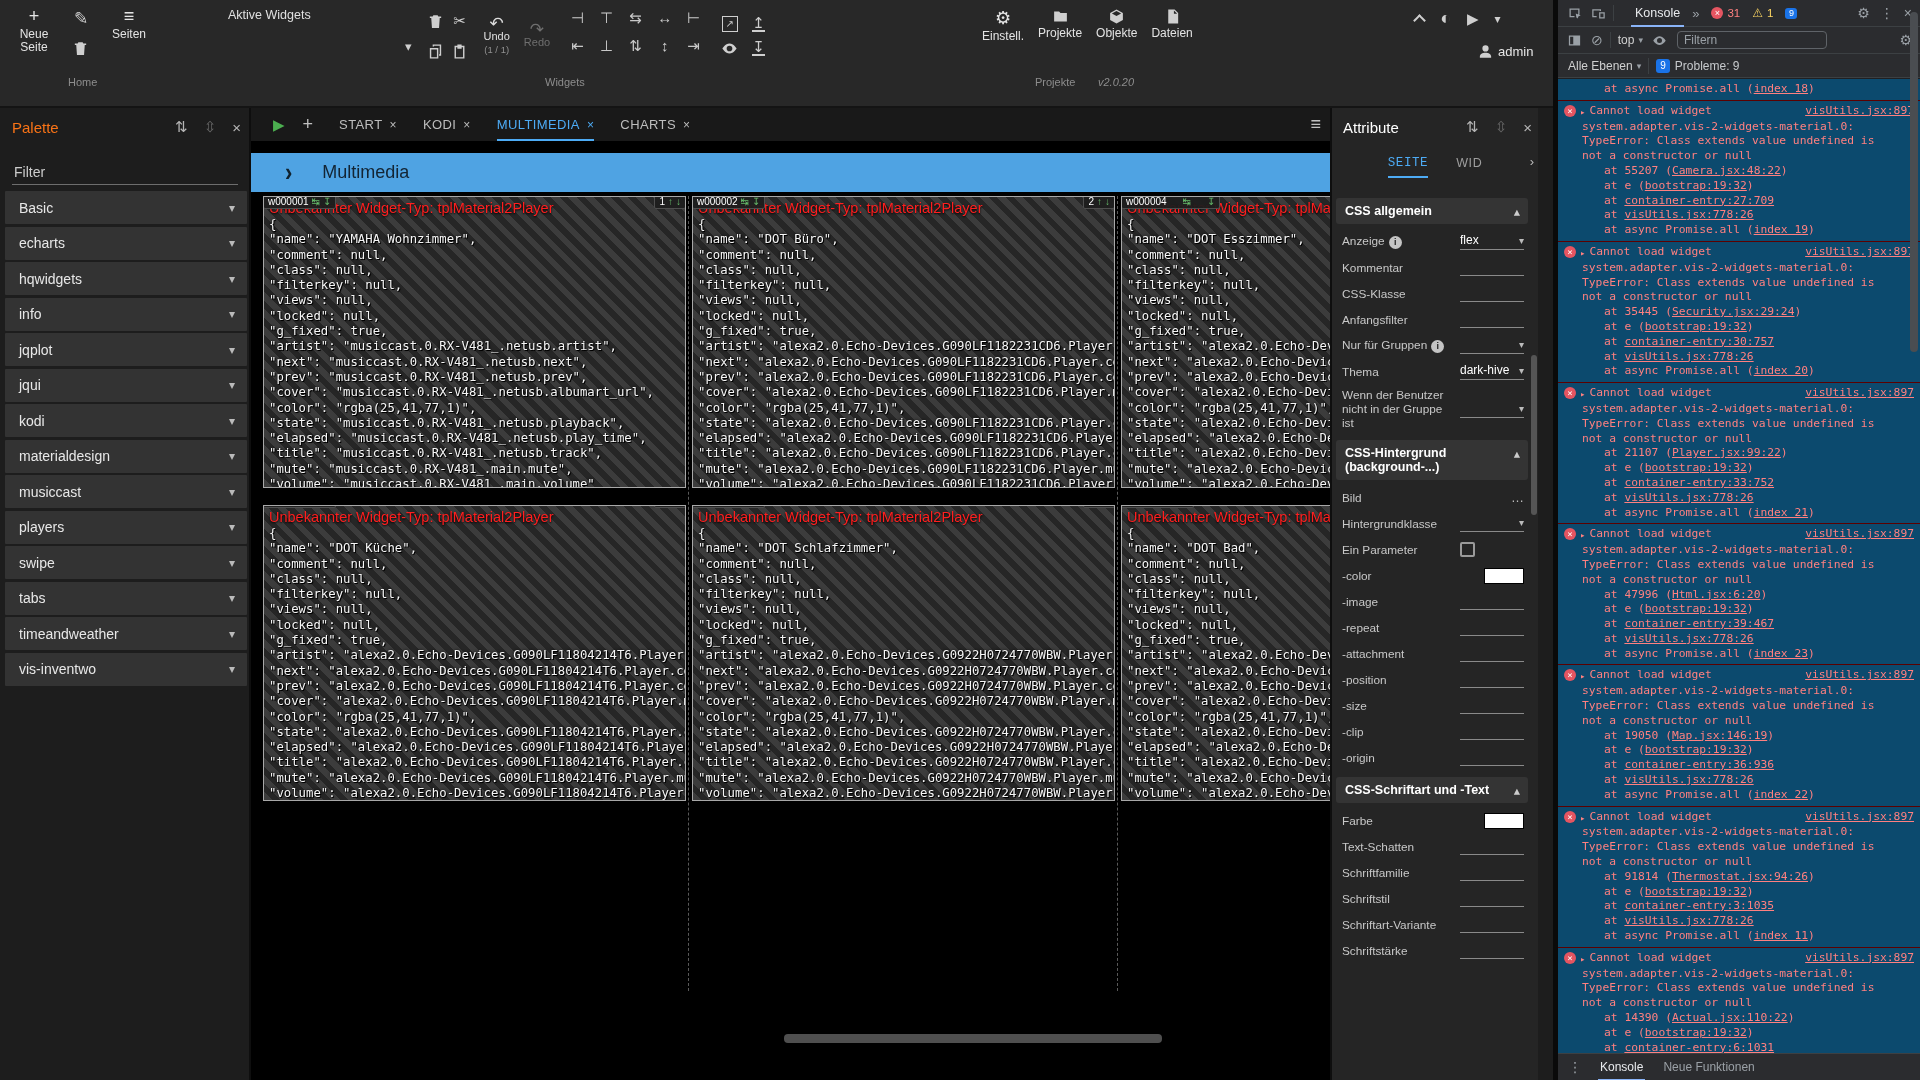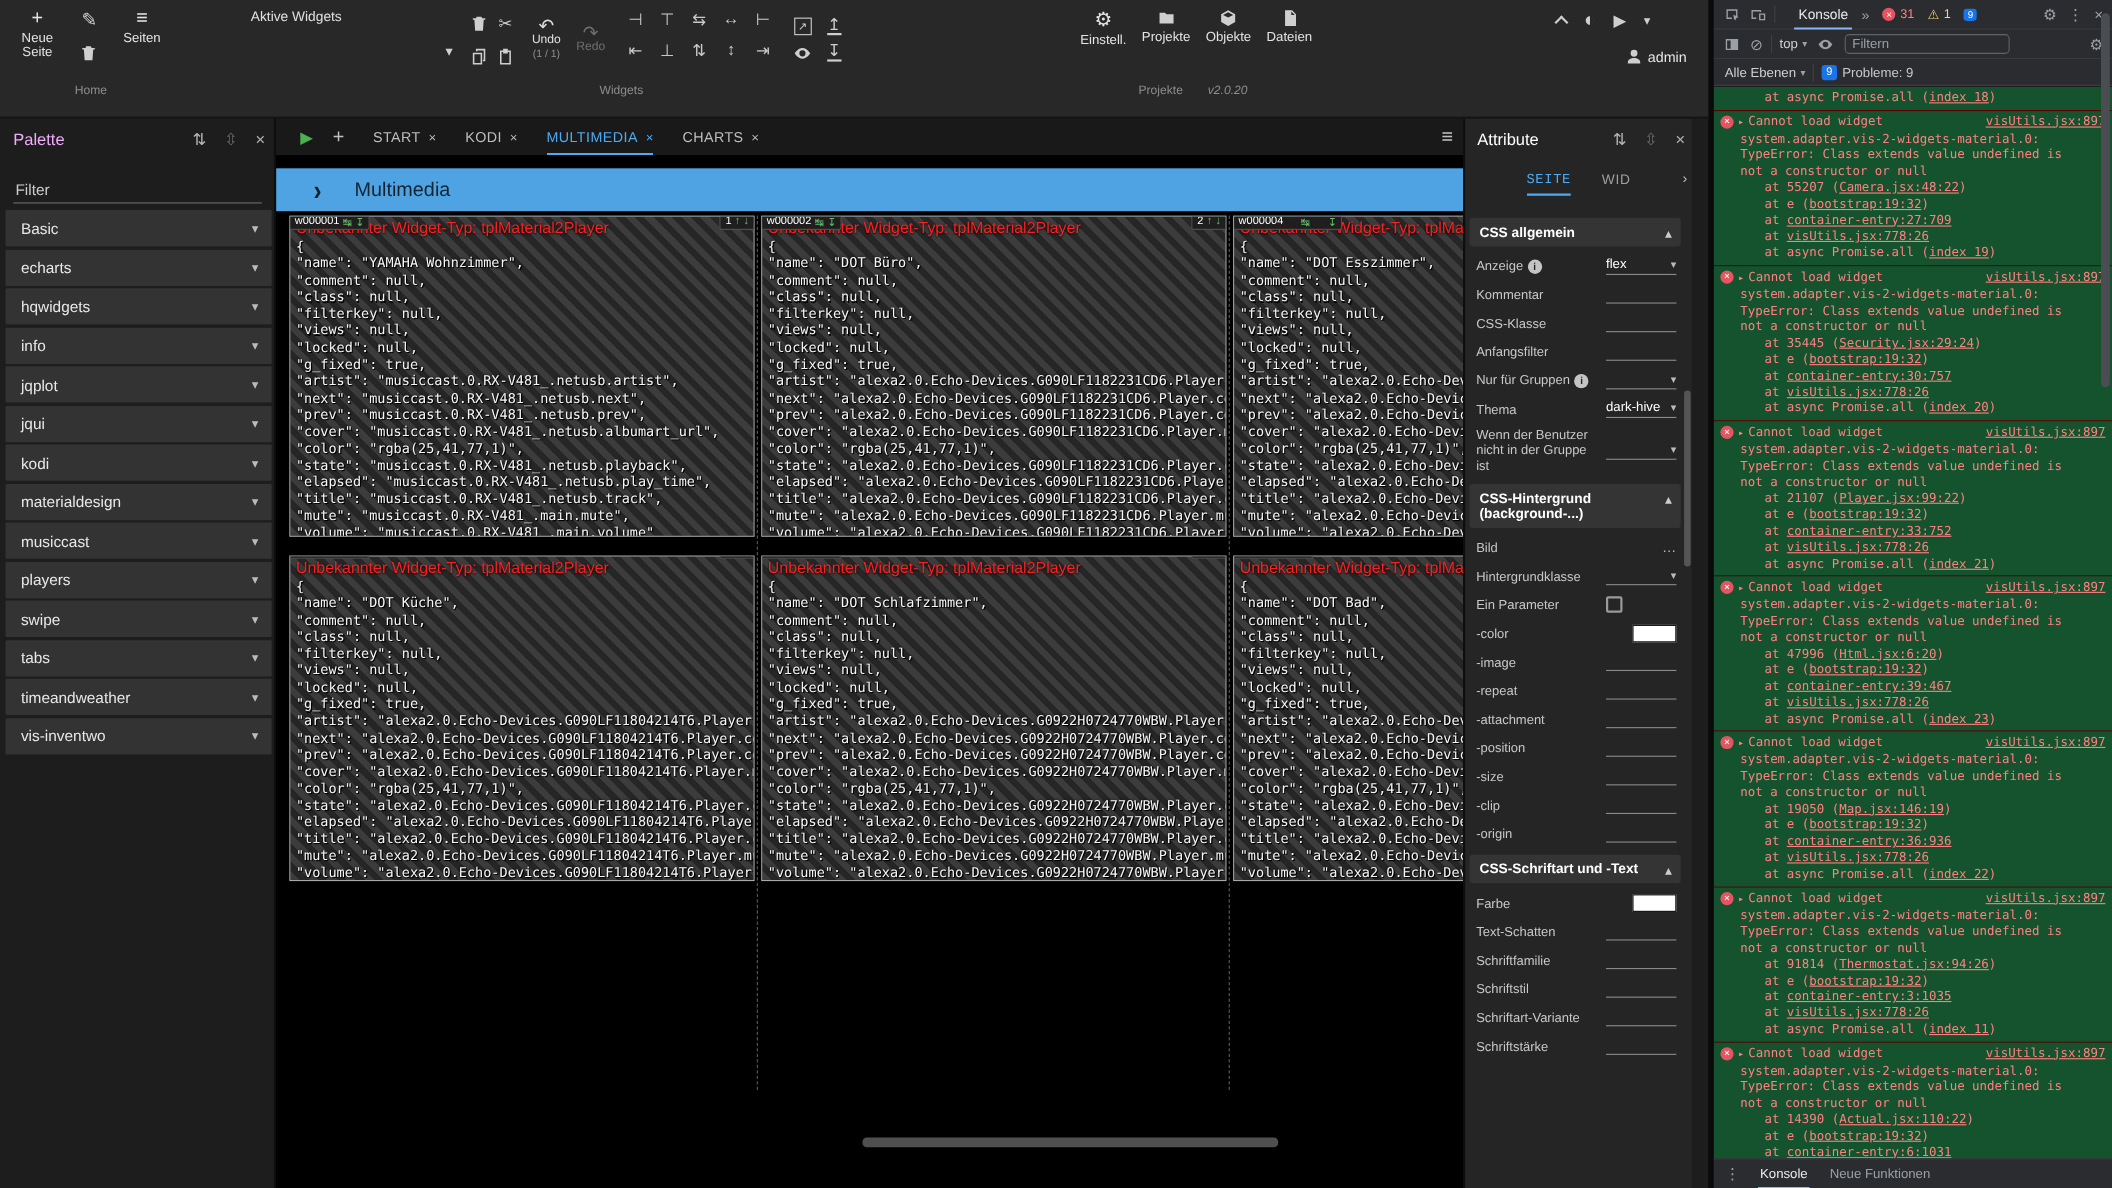--- a/index.html
+++ b/index.html
@@ -32,21 +32,21 @@
   .tray { font-size:15px; color:#cfcfcf; border-bottom:2px solid #cfcfcf; line-height:14px; }
   #projbtns { position:absolute; left:982px; top:8px; display:flex; gap:14px; }
   #tb-right { position:absolute; left:1415px; top:8px; display:flex; gap:16px; align-items:center; }
   #tb-admin { position:absolute; left:1478px; top:44px; display:flex; align-items:center; gap:5px; color:#e6e6e6; font-size:13px; }
   #tb-admin svg { width:15px; height:15px; fill:#cfcfcf; }
   .chev-up { width:9px; height:9px; border-left:2px solid #cfcfcf; border-top:2px solid #cfcfcf; transform:rotate(45deg); margin-top:4px; }
 
   
   #palette { position:absolute; left:0; top:108px; width:251px; height:972px; background:#1d1d1d; border-right:2px solid #0e0e0e; }
   #palette-head { position:absolute; left:12px; top:10px; right:8px; display:flex; align-items:center; }
-  #palette-title { font-size:15px; color:#f0abfc; flex:1; }
+  #palette-title { font-size:15px; color:#f97316; flex:1; }
   .ph-ic { color:#b5b5b5; font-size:15px; margin-left:16px; cursor:pointer; }
   .ph-ic.dim { color:#666; }
   #filter-input { position:absolute; left:12px; top:52px; width:226px; background:transparent; border:none; border-bottom:1px solid #6d6d6d; color:#eee; font-size:14px; padding:4px 2px; font-family:"Liberation Sans",sans-serif; }
   #filter-input::placeholder { color:#cdcdcd; }
   #palette-list { position:absolute; left:5px; top:83px; width:242px; }
   .pal-row { height:33px; background:#333; margin-bottom:2.5px; display:flex; align-items:center; padding:0 12px 0 14px; color:#e8e8e8; font-size:14px; cursor:pointer; border-radius:1px; }
   .pal-row .sp { flex:1; }
   .pal-row .ch { color:#bbb; font-size:12px; }
 
   
@@ -114,21 +114,21 @@
   .b-iss-ic { width:12px; height:11px; border-radius:3px; background:#1a73e8; color:#fff; font-size:9px; line-height:11px; text-align:center; }
   .dt-right { margin-left:auto; display:flex; align-items:center; gap:10px; padding-right:8px; }
   .dt-right .g { font-size:14px; color:#9aa0a6; cursor:pointer; }
   .dt-txt { font-size:12px; color:#d0d0d0; display:flex; align-items:center; gap:4px; cursor:pointer; }
   .dt-txt .car { font-size:9px; color:#9aa0a6; }
   #dt-filter { width:150px; height:18px; background:transparent; border:1px solid #5f6368; border-radius:4px; color:#e8eaed; font-size:12px; padding:0 6px; margin-left:10px; font-family:"Liberation Sans",sans-serif; }
   #dt-filter::placeholder { color:#9aa0a6; }
   #dt-problems { display:flex; align-items:center; gap:5px; font-size:12px; color:#c6c9cc; cursor:pointer; }
   #dt-problems .chip9 { background:#1a73e8; color:#fff; border-radius:3px; font-size:10px; padding:0 4px; line-height:14px; }
   #console { position:absolute; left:0; top:79px; width:362px; bottom:27px; overflow:hidden; background:#1f2023; font-family:"DejaVu Sans Mono",monospace; }
-  .cblock { background:#14532d; border-bottom:1px solid #5c0000; padding:3px 6px 3px 6px; color:#ff8080; font-size:11.3px; line-height:14.8px; }
+  .cblock { background:#0c4a6e; border-bottom:1px solid #5c0000; padding:3px 6px 3px 6px; color:#ff8080; font-size:11.3px; line-height:14.8px; }
   .cblock .hdr { display:flex; align-items:flex-start; gap:4px; }
   .err-ic { width:12px; height:12px; border-radius:50%; background:#e55561; color:#fff; font-size:9px; line-height:12px; text-align:center; flex:none; margin-top:1px; }
   .tri { font-size:9px; flex:none; margin-top:1px; cursor:pointer; }
   .hdr .ht { flex:1; }
   .hdr .src { text-decoration:underline; cursor:pointer; white-space:nowrap; }
   .msg { padding-left:18px; white-space:nowrap; overflow:hidden; }
   .stack { padding-left:40px; white-space:nowrap; overflow:hidden; }
   .lnk { text-decoration:underline; cursor:pointer; }
   #console-scroll { position:absolute; right:2px; top:12px; width:8px; height:340px; background:#4a4d51; border-radius:4px; }
   #dt-drawer { position:absolute; left:0; bottom:0; width:362px; height:27px; background:#2b2c2f; border-top:1px solid #3c4043; display:flex; align-items:center; }

